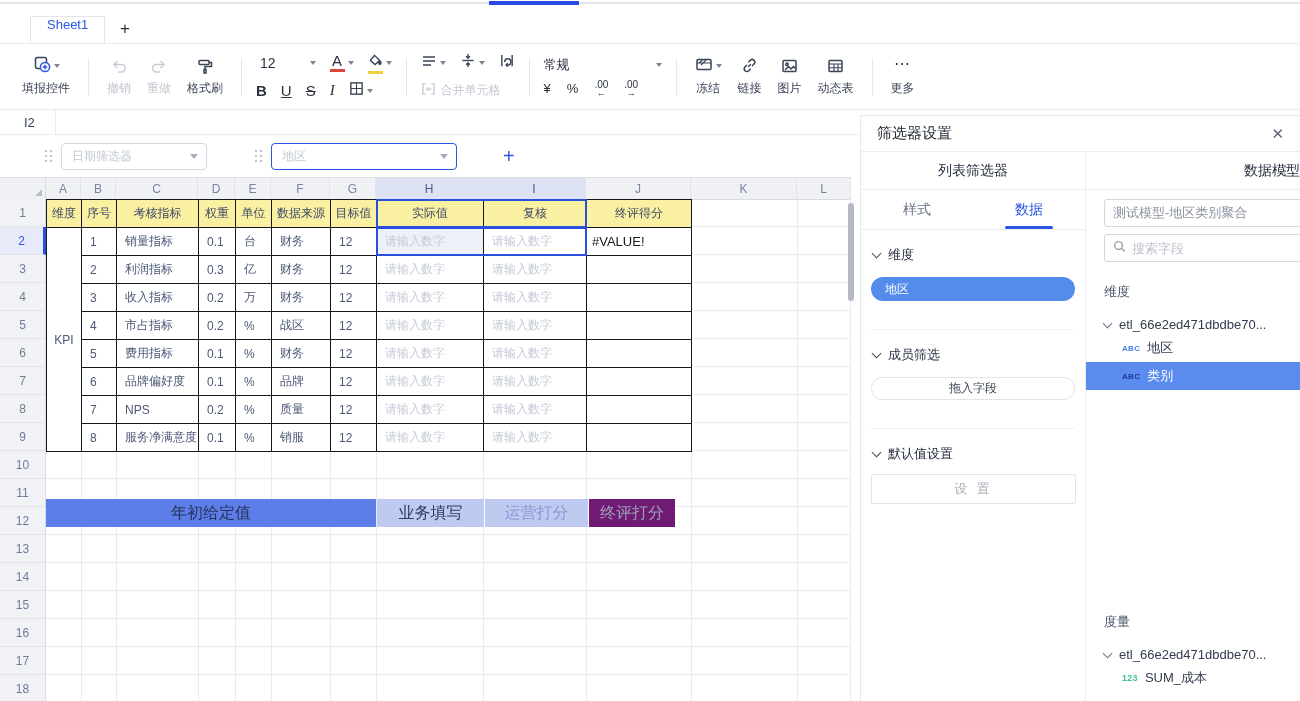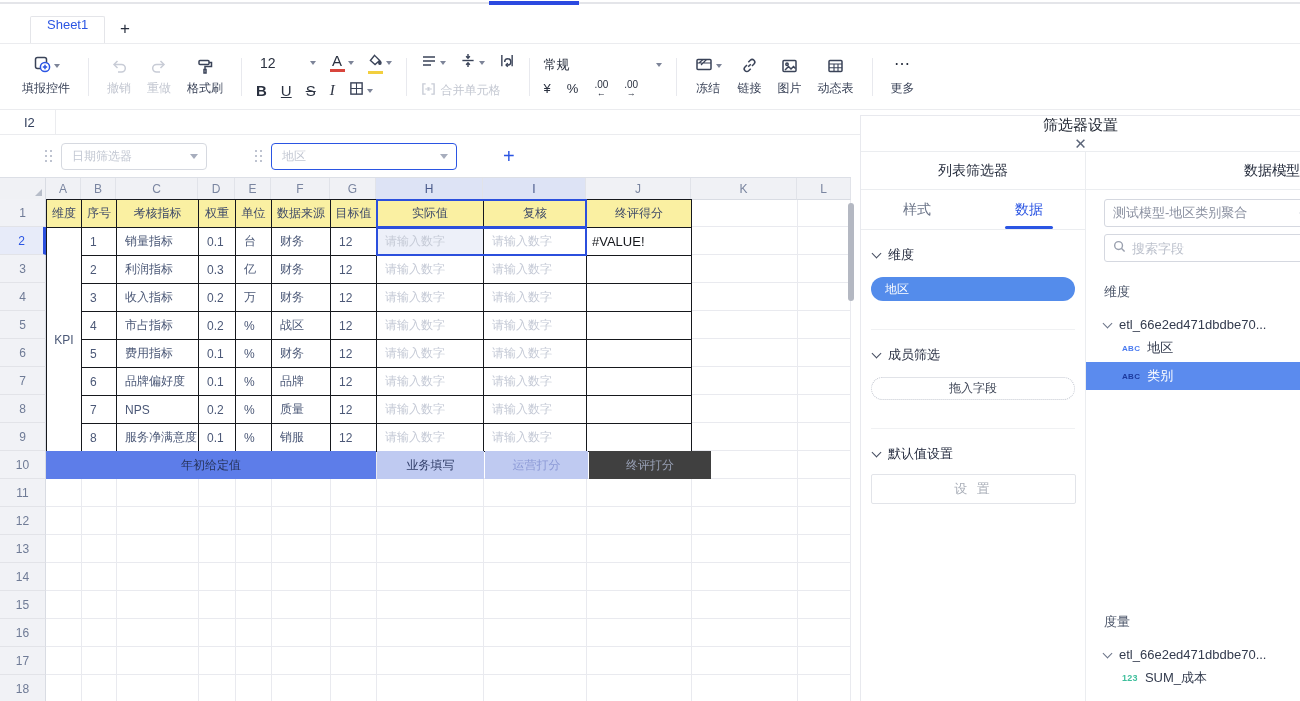--- a/index.html
+++ b/index.html
@@ -92,35 +92,35 @@
     grid-template-columns:35px 35px 82px 37px 36px 59px 46px 107px 103px 105px; grid-auto-rows:28px;
     border-top:1px solid #16181d; border-left:1px solid #16181d; }
   .c { border-right:1px solid #16181d; border-bottom:1px solid #16181d; background:#fff;
     display:flex; align-items:center; padding-left:8px; font-size:12px; color:#4b5877; cursor:cell; overflow:hidden; white-space:nowrap; }
   .c.hc { justify-content:center; padding-left:0; background:#faf0a2; color:#3f4a68; font-weight:500; }
   .c.kpi { grid-row:2/10; justify-content:center; padding-left:0; color:#4b5877; }
   .c.ph { color:#c5cad6; }
   .c.tint { background:#edf0f9; }
   .c.err { color:#15171c; padding-left:5px; font-size:13px; }
   .footer-row { position:absolute; left:46px; top:274px; height:28px; display:flex; gap:1px; }
-  .fcell { height:28px; display:flex; align-items:center; justify-content:center; font-size:12px; cursor:cell; }
+  .fcell { height:28px; display:flex; align-items:center; justify-content:center; font-size:16px; cursor:cell;margin-top:48px; }
   .f-blue { width:330px; background:#5d7de9; color:#26335b; font-weight:500; }
   .f-light1 { width:107px; background:#bfcaf1; color:#2e3b66; font-weight:500; }
   .f-light2 { width:103px; background:#bfcaf1; color:#8b99d6; }
-  .f-red { width:122px; background:#404040; color:#98a0b5; }
+  .f-red { width:86px; background:#701a75; color:#98a0b5; }
   .selbox { position:absolute; border:2px solid #2b4fdd; pointer-events:none; }
   .sb1 { left:376px; top:22px; width:211px; height:29px; }
   .sb2 { left:376px; top:50px; width:211px; height:29px; }
   .vscroll { position:absolute; left:848px; top:26px; width:6px; height:98px; border-radius:3px; background:#b4b8c2; cursor:pointer; }
 
   
   .panel { position:absolute; left:860px; top:115px; width:440px; height:586px; background:#fff;
     border-left:1px solid #e8e9ee; border-top:1px solid #e8e9ee; }
   .p-header { height:36px; display:flex; align-items:center; justify-content:space-between; padding:0 16px;
-    border-bottom:1px solid #ebedf0;flex-direction:column; }
+    border-bottom:1px solid #ebedf0; }
   .p-title { font-size:15px; color:#1e2430; font-weight:500; }
   .p-close { font-size:15px; color:#5a6478; cursor:pointer; }
   .p-subheader { height:38px; display:flex; border-bottom:1px solid #ebedf0; }
   .ph-left { width:225px; border-right:1px solid #ebedf0; display:flex; align-items:center; justify-content:center;
     font-size:14px; color:#272e3e; }
   .ph-right { flex:1; position:relative; display:flex; align-items:center; justify-content:flex-end; font-size:14px; color:#272e3e; }
   .kebab { position:absolute; right:8px; top:50%; transform:translateY(-50%); font-size:13px; color:#2a3140;
     letter-spacing:0; line-height:4px; cursor:pointer; width:14px; text-align:center; }
   .p-body { display:flex; height:511px; }
   .p-left { width:225px; border-right:1px solid #ebedf0; }

